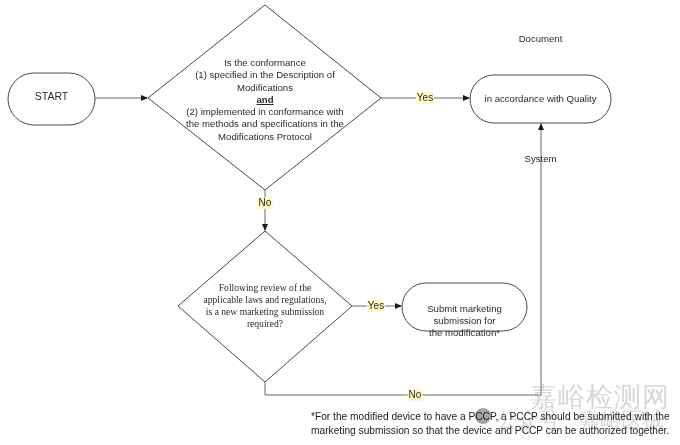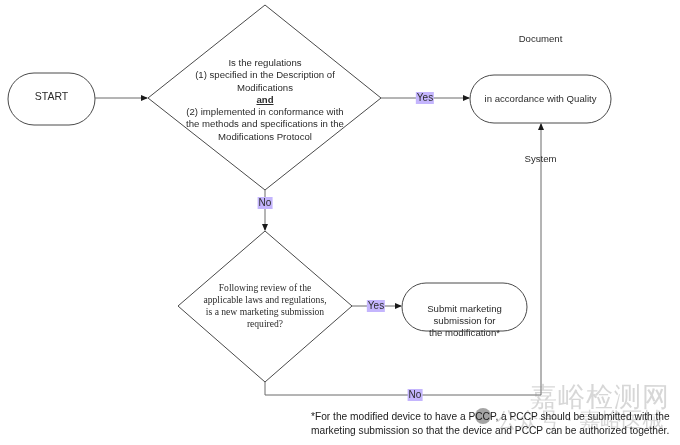--- a/index.html
+++ b/index.html
@@ -49,21 +49,21 @@
     }
     .bold {
       font-weight: bold;
       text-decoration: underline;
     }
     .edge-label {
       position: absolute;
       font-size: 10px;
       line-height: 12px;
       color: #2b2b2b;
-      background: #c4b5fd;
+      background: #fef9c3;
       padding: 0 1px;
       transform: translate(-50%, -50%);
       white-space: nowrap;
     }
     #footnote {
       position: absolute;
       left: 311px;
       top: 410px;
       width: 370px;
       font-size: 10.2px;
@@ -126,21 +126,21 @@
   <path class="conn" d="M265,190 L265,230" marker-end="url(#arrow)"></path>
   <path class="conn" d="M352,306 L401,306" marker-end="url(#arrow)"></path>
   <path class="conn" d="M265,382 L265,395 L541,395 L541,124" marker-end="url(#arrow)"></path>
 </svg>
 
 <div class="node-text" style="left:8px; top:73px; width:87px; height:46px; font-size:10.5px;">
   <span>START</span>
 </div>
 
 <div class="node-text" style="left:148px; top:40px; width:234px; height:120px;">
-  <span>Is the regulations</span>
+  <span>Is the conformance</span>
   <span>(1) specified in the Description of</span>
   <span>Modifications</span>
   <span class="bold">and</span>
   <span>(2) implemented in conformance with</span>
   <span>the methods and specifications in the</span>
   <span>Modifications Protocol</span>
 </div>
 
 <div class="node-text" style="left:470px; top:75px; width:141px; height:48px;gap:48px;">
   <span>Document</span>

